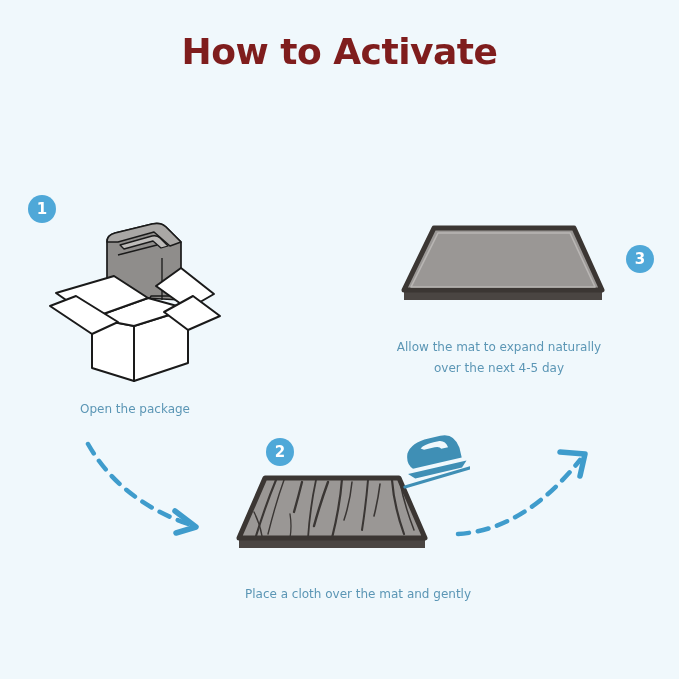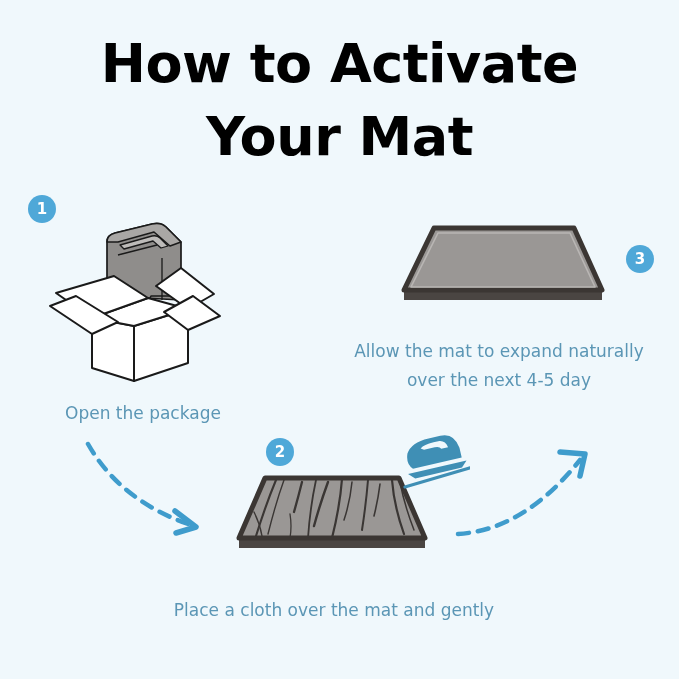--- a/index.html
+++ b/index.html
@@ -22,24 +22,24 @@
 
   
   .title-block {
     position: absolute;
     left: 0;
     top: 28px;
     width: 679px;
     text-align: center;
   }
   .title-line {
-    color: #000000;
+    color: #7f1d1d;
     font-family: "DejaVu Sans", sans-serif;
     font-weight: bold;
-    font-size: 54px;
+    font-size: 36px;
     line-height: 1.35;
     letter-spacing: -0.5px;
   }
 
   
   .badge {
     position: absolute;
     width: 28px;
     height: 28px;
     border-radius: 50%;
@@ -53,61 +53,59 @@
   }
   #badge-1 { left: 28px; top: 195px; }
   #badge-2 { left: 266px; top: 438px; }
   #badge-3 { left: 626px; top: 245px; }
 
   
   .caption {
     position: absolute;
     color: #5b96b5;
     font-family: "DejaVu Sans", sans-serif;
-    font-size: 17px;
+    font-size: 12px;
     line-height: 1.72;
     text-align: center;
   }
   #caption-1 {
-    left: 12px;
+    left: 4px;
     top: 399px;
     width: 262px;
     text-align: center;
   }
   #caption-3 {
     left: 320px;
     top: 337px;
     width: 358px;
   }
   #caption-2 {
-    left: 104px;
+    left: 128px;
     top: 584px;
     width: 460px;
-    margin-top: 12px;
   }
 
   
   .art {
     position: absolute;
   }
   #art-package { left: 48px;  top: 218px; }
   #art-mat-flat { left: 398px; top: 218px; }
   #art-mat-cloth { left: 232px; top: 468px; }
   #art-iron { left: 396px; top: 434px; }
   #art-arrow-left { left: 80px; top: 438px; }
   #art-arrow-right { left: 452px; top: 438px; }
 </style>
 </head>
 <body>
 
 <div id="infographic">
 
   <div class="title-block">
     <div class="title-line">How to Activate</div>
-    <div class="title-line">Your Mat</div>
   </div>
 
   <div class="badge" id="badge-1">1</div>
 
   <div class="art" id="art-package">
     <svg width="175" height="165" viewBox="0 0 175 165" xmlns="http://www.w3.org/2000/svg">
 
       <g>
         <path d="M59 78 L59 24 Q59 17 67 15 L104 6 Q113 4 118 9 L133 24 L133 82 Z" fill="#8f8d8b" stroke="#1a1a1a" stroke-width="1.7" stroke-linejoin="round"></path>
         <path d="M59 24 Q59 17 67 15 L104 6 Q113 4 118 9 L133 24 L122 28 L106 14 L70 24 Z" fill="#a9a7a5" stroke="#1a1a1a" stroke-width="1.5" stroke-linejoin="round"></path>

